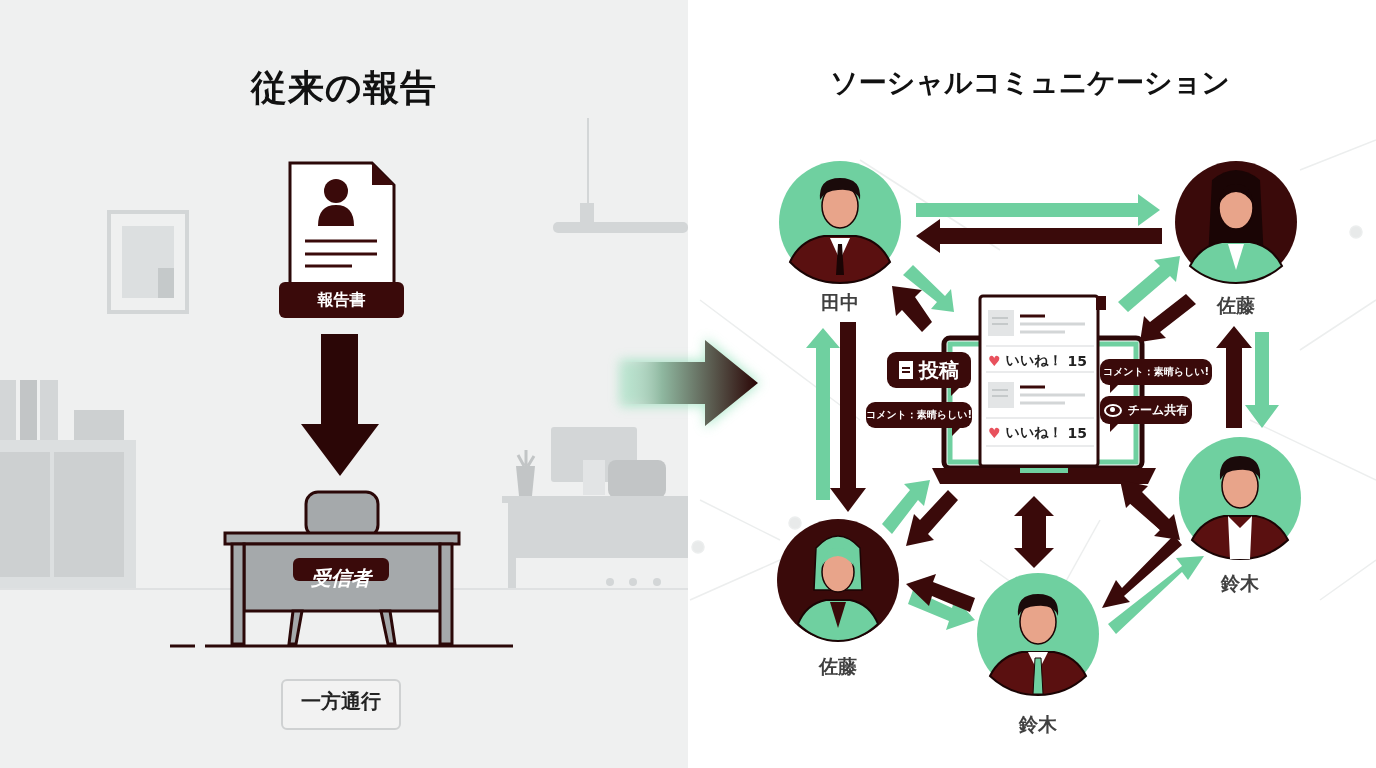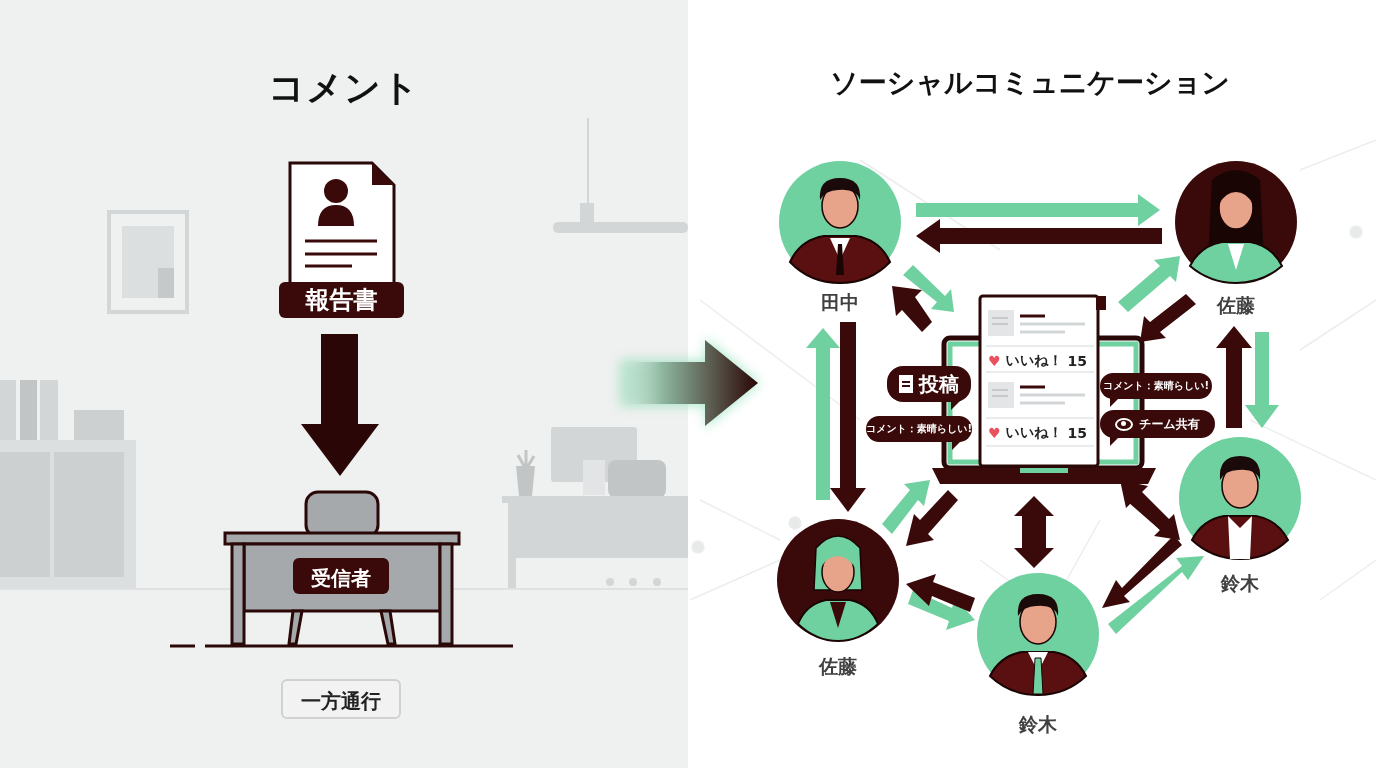--- a/index.html
+++ b/index.html
@@ -4,32 +4,32 @@
 <style>
   html,body{margin:0;padding:0;}
   body{width:1376px;height:768px;position:relative;overflow:hidden;background:#ffffff;font-family:"DejaVu Sans",sans-serif;}
   .left-panel{position:absolute;left:0;top:0;width:688px;height:768px;background:#eff0f0;}
   .right-panel{position:absolute;left:688px;top:0;width:688px;height:768px;background:#ffffff;}
   svg{position:absolute;left:0;top:0;}
   .title{position:absolute;font-weight:bold;color:#111;text-align:center;font-family:"DejaVu Sans",sans-serif;}
   .left-title{left:188px;top:64px;width:312px;font-size:36px;letter-spacing:1px;}
   .right-title{left:740px;top:64px;width:580px;font-size:28px;letter-spacing:0px;}
   .label-dark{position:absolute;background:#3a0a0a;color:#fff;font-weight:bold;text-align:center;border-radius:6px;}
-  .report-label{left:279px;top:282px;width:125px;height:36px;line-height:36px;font-size:24px;}
-  .receiver-label{left:293px;top:558px;width:96px;height:36px;line-height:40px;font-size:20px;}
-  .oneway{position:absolute;left:281px;top:679px;width:120px;height:40px;line-height:40px;border:2px solid #cfd1d2;border-radius:6px;text-align:center;font-size:20px;font-weight:bold;color:#222;background:#f2f2f2;box-sizing:border-box;}
+  .report-label{left:279px;top:282px;width:125px;height:36px;line-height:36px;font-size:16px;}
+  .receiver-label{left:293px;top:558px;width:96px;height:23px;line-height:40px;font-size:20px;font-style:italic;}
+  .oneway{position:absolute;left:281px;top:679px;width:120px;height:51px;line-height:40px;border:2px solid #cfd1d2;border-radius:6px;text-align:center;font-size:20px;font-weight:bold;color:#222;background:#f2f2f2;box-sizing:border-box;}
   .person-name{position:absolute;font-size:19px;font-weight:bold;color:#404040;text-align:center;width:80px;}
-  .bubble{position:absolute;background:#3a0a0a;color:#fff;border-radius:16px;font-weight:bold;white-space:nowrap;display:flex;align-items:center;justify-content:center;margin-top:14px;}
+  .bubble{position:absolute;background:#3a0a0a;color:#fff;border-radius:9px;font-weight:bold;white-space:nowrap;display:flex;align-items:center;justify-content:center;}
   .bubble:after{content:"";position:absolute;bottom:-8px;border-left:0 solid transparent;border-right:10px solid transparent;border-top:10px solid #3a0a0a;}
   .bubble.tail-right:after{right:10px;}
   .bubble.tail-left:after{left:10px;}
   .b-post{left:887px;top:352px;width:84px;height:36px;font-size:20px;}
   .b-comment-l{left:866px;top:402px;width:106px;height:26px;font-size:10px;}
   .b-comment-r{left:1100px;top:359px;width:112px;height:26px;font-size:10px;}
-  .b-share{left:1100px;top:396px;width:115px;height:28px;font-size:12px;}
+  .b-share{left:1100px;top:396px;width:92px;height:28px;font-size:12px;}
   .like-row{position:absolute;font-size:14px;font-weight:bold;color:#222;display:flex;align-items:center;gap:5px;}
   .heart{color:#e8515d;font-size:14px;}
 </style>
 </head>
 <body>
 
 <div class="left-panel"></div>
 <div class="right-panel"></div>
 
 <svg width="1376" height="768" viewBox="0 0 1376 768">
@@ -209,21 +209,21 @@
   </g>
   <g>
     <circle cx="1240" cy="498" r="61" fill="#6fd0a0"></circle>
     <path d="M1192 540 Q1202 520 1224 516 L1256 516 Q1278 520 1288 540 Q1268 559 1240 559 Q1212 559 1192 540 Z" fill="#5a1010" stroke="#1a0404" stroke-width="2"></path>
     <path d="M1228 516 L1240 528 L1252 516 L1250 559 L1230 559 Z" fill="#fff"></path>
     <ellipse cx="1240" cy="486" rx="18" ry="22" fill="#e8a48a" stroke="#1a0404" stroke-width="1.5"></ellipse>
     <path d="M1220 480 Q1218 456 1240 456 Q1262 456 1260 480 Q1256 468 1238 470 Q1226 470 1220 480 Z" fill="#1a0a0a"></path>
   </g>
 </svg>
 
-<div class="title left-title">コメント</div>
+<div class="title left-title">従来の報告</div>
 <div class="title right-title">ソーシャルコミュニケーション</div>
 
 <div class="label-dark report-label">報告書</div>
 <div class="label-dark receiver-label">受信者</div>
 <div class="oneway">一方通行</div>
 
 <div class="person-name" style="left:800px;top:290px;">田中</div>
 <div class="person-name" style="left:1196px;top:293px;">佐藤</div>
 <div class="person-name" style="left:798px;top:654px;">佐藤</div>
 <div class="person-name" style="left:998px;top:712px;">鈴木</div>

